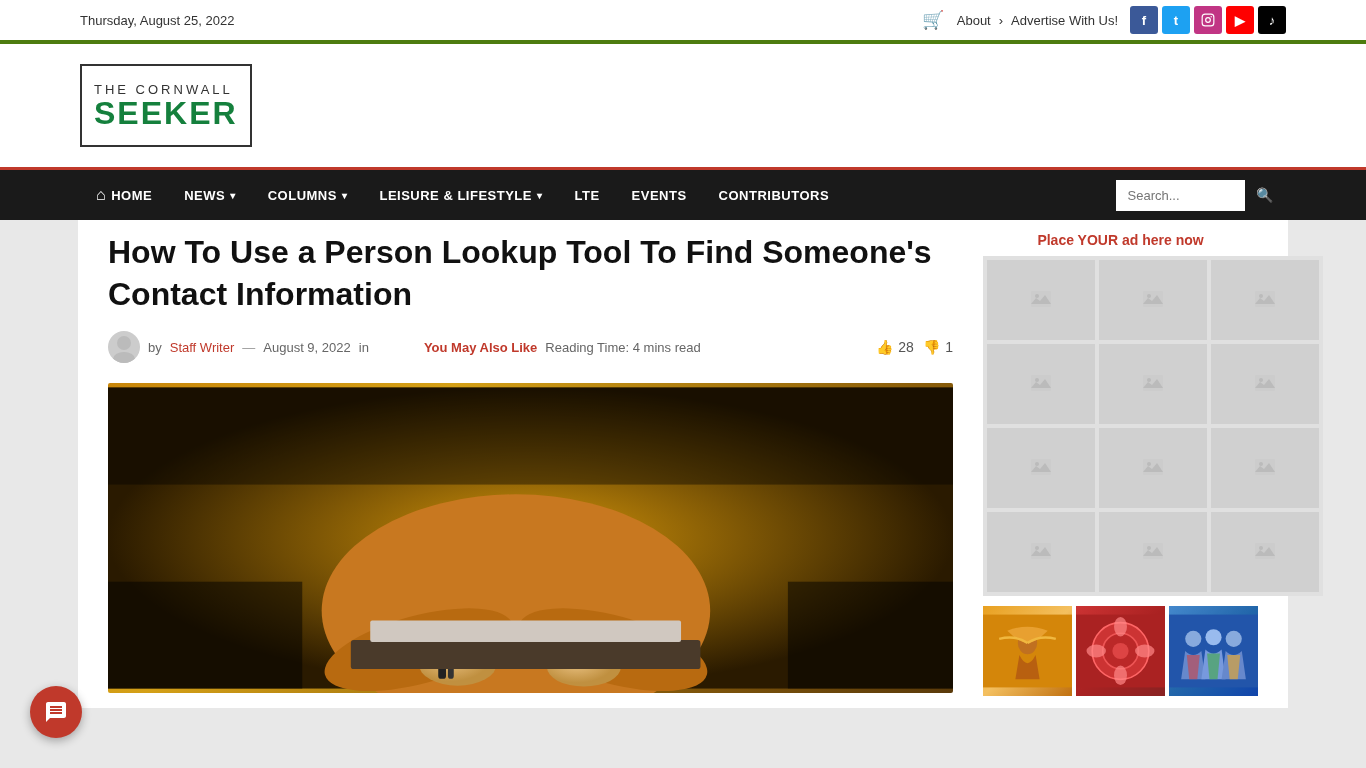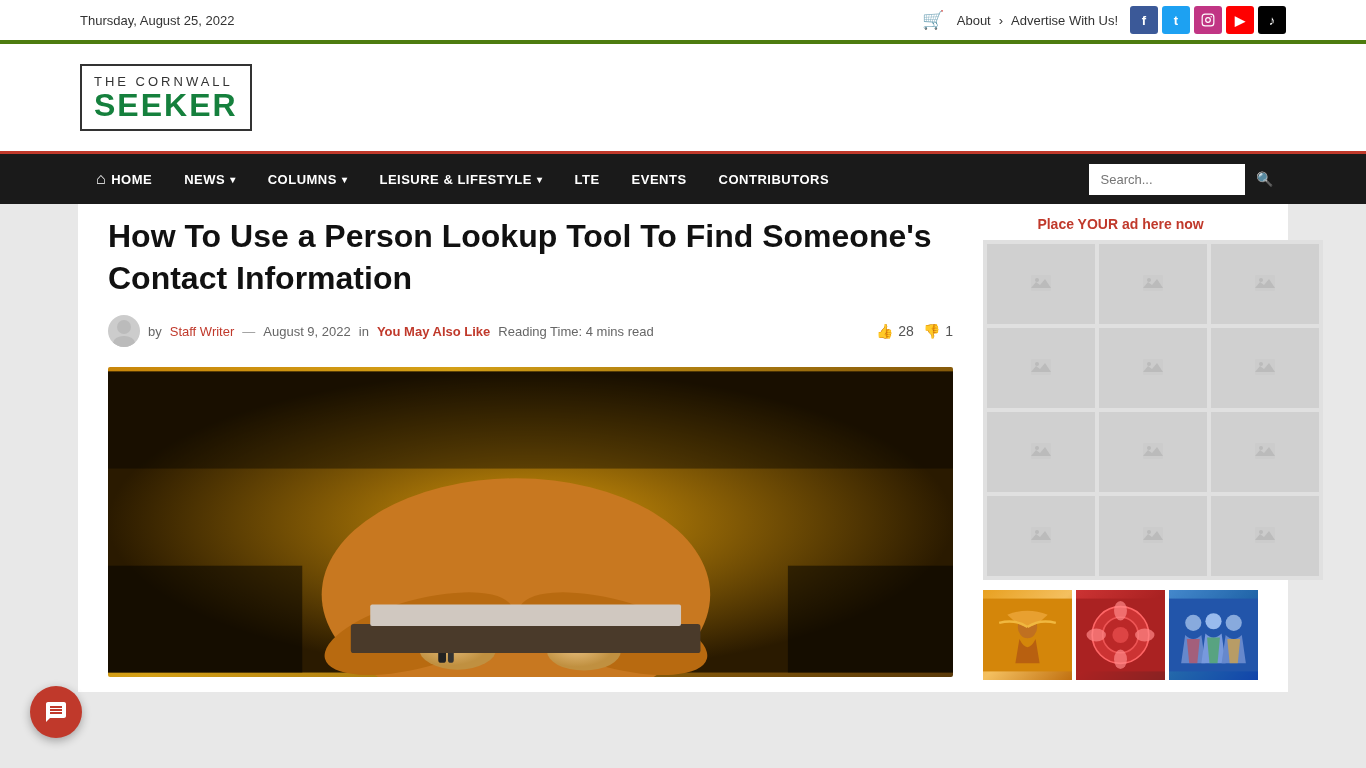--- a/index.html
+++ b/index.html
@@ -83,21 +83,21 @@
     .logo-text-bottom {
       font-size: 32px;
       font-weight: 900;
       color: #15803d;
       letter-spacing: 2px;
       text-transform: uppercase;
       line-height: 1;
     }
     .logo-box {
       border: 2px solid #333;
-      padding: 8px 12px;
+      padding: 16px 12px;
       display: inline-block;
     }
 
     
     .navbar {
       background: #1a1a1a;
       padding: 0 80px;
       display: flex;
       align-items: center;
       justify-content: space-between;
@@ -130,21 +130,21 @@
     }
     .nav-search {
       display: flex;
       align-items: center;
     }
     .nav-search input {
       background: #fff;
       border: none;
       padding: 8px 12px;
       font-size: 13px;
-      width: 156px;
+      width: 129px;
       outline: none;
     }
     .nav-search button {
       background: #1a1a1a;
       border: none;
       padding: 8px 12px;
       color: #fff;
       cursor: pointer;
       font-size: 14px;
     }
@@ -194,20 +194,21 @@
     .author-name {
       color: #c0392b;
       font-weight: 400;
       text-decoration: none;
     }
     .meta-divider { color: #999; }
     .meta-category {
       color: #c0392b;
       font-weight: 600;
       text-decoration: none;
+      margin-left: 47px;
     }
     .like-area {
       margin-left: auto;
       display: flex;
       align-items: center;
       gap: 10px;
       font-size: 14px;
     }
     .like-btn, .dislike-btn {
       display: flex;

